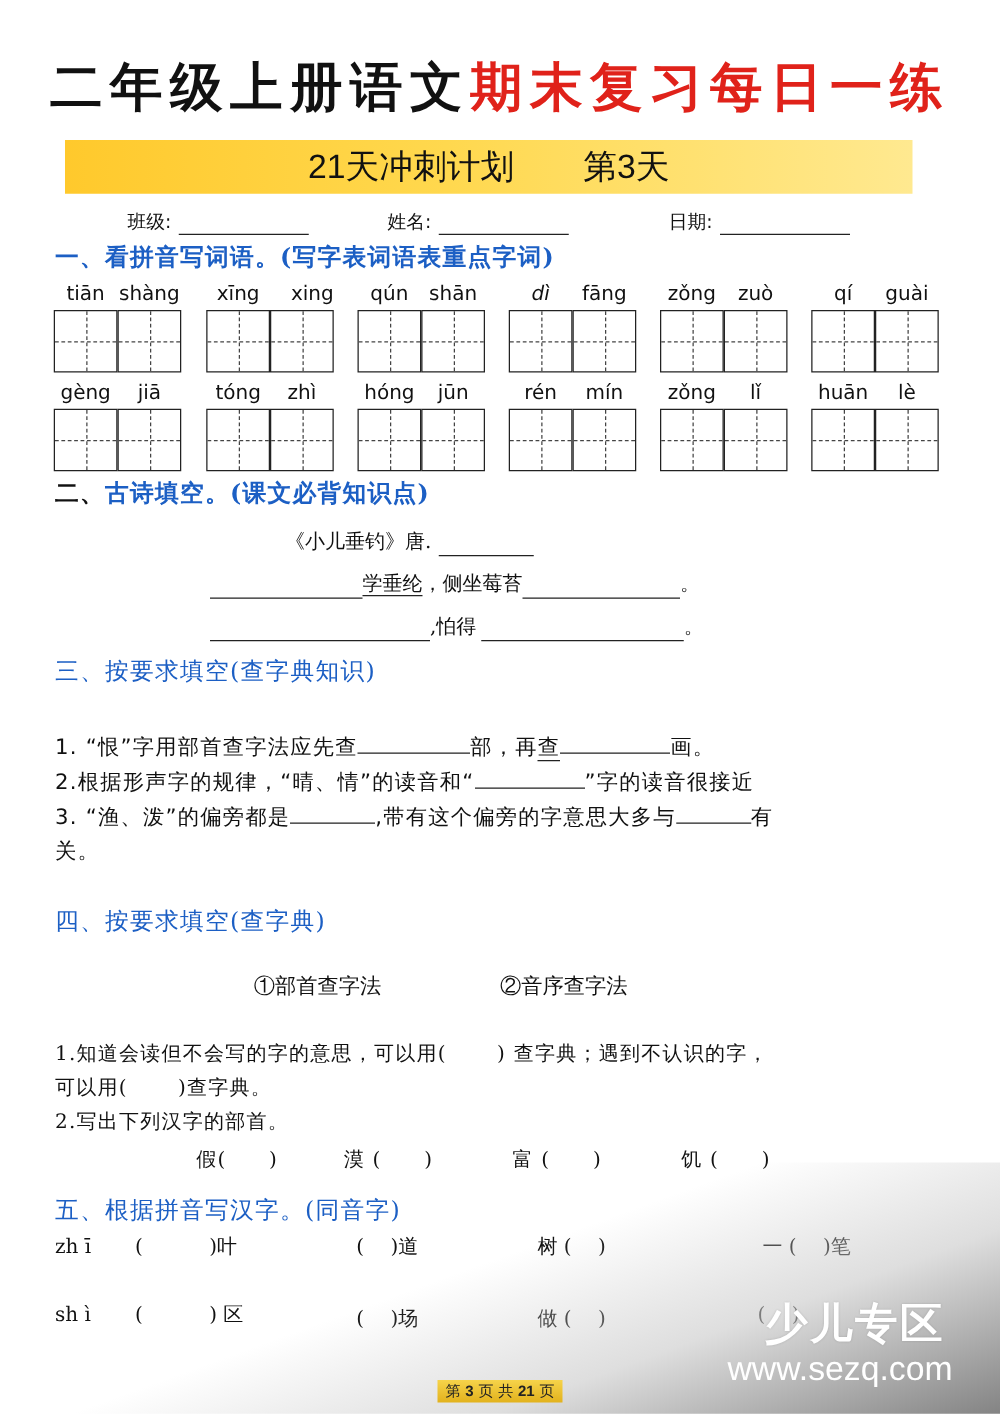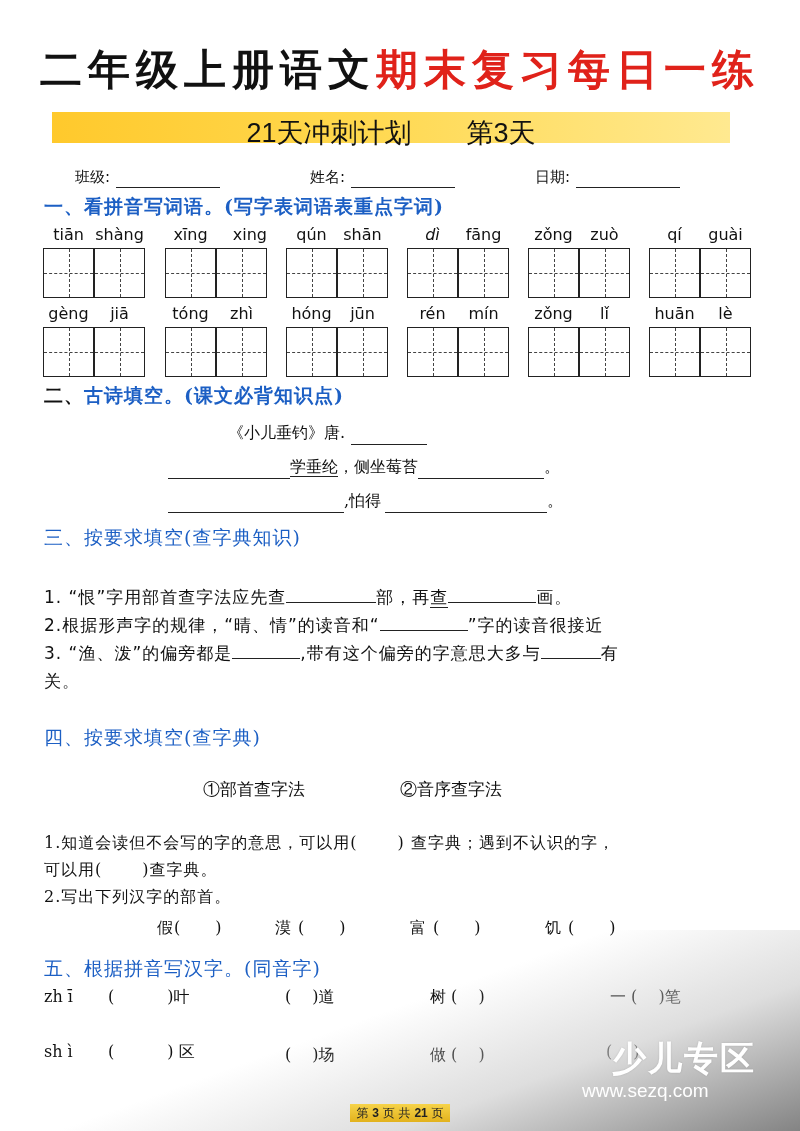--- a/index.html
+++ b/index.html
@@ -13,21 +13,21 @@
   
   .main-title {
     left:0; width:800px; top:44px; text-align:center;
     font-size:42px; font-weight:bold; letter-spacing:6px; line-height:52px;
     font-family:"DejaVu Serif", serif;
   }
   .main-title .black { color:#111; }
   .main-title .red { color:#e0221a; }
   
   .banner {
-    left:52px; top:112px; width:678px; height:31px;
+    left:52px; top:112px; width:678px; height:43px;
     background:linear-gradient(90deg, #ffc92c 0%, #ffd84e 45%, #ffe990 100%);
     text-align:center; line-height:43px;
     font-size:27px; font-family:"Liberation Sans", "DejaVu Sans", sans-serif;
     color:#111;
   }
   .banner .gap { display:inline-block; width:55px; }
   
   .info { top:166px; font-size:15px; line-height:22px; font-family:"DejaVu Sans", sans-serif; }
   .info .line { display:inline-block; width:104px; border-bottom:1.5px solid #222; height:18px; vertical-align:bottom; margin-left:6px; }
   
@@ -53,40 +53,40 @@
   .q4 { left:44px; font-size:16px; line-height:28px; font-family:"DejaVu Serif", serif; letter-spacing:1px; }
   .choice { font-size:17px; line-height:24px; }
   .row5 { font-size:16px; line-height:24px; font-family:"DejaVu Serif", serif; }
   
   .shade {
     left:0; top:930px; width:800px; height:201px;
     background:linear-gradient(160deg, rgba(255,255,255,0) 45%, rgba(200,200,200,0.6) 70%, rgba(110,110,110,0.85) 100%);
     pointer-events:none;
   }
   .wm-logo { left:612px; top:1036px; font-size:34px; font-weight:bold; color:#ffffff; font-family:"DejaVu Sans", sans-serif; letter-spacing:2px; text-shadow:0 0 2px rgba(0,0,0,0.15); }
-  .wm-url { left:582px; top:1080px; font-size:19px; color:#ffffff; font-family:"Liberation Sans", sans-serif; }
+  .wm-url { left:582px; top:1080px; font-size:27px; color:#ffffff; font-family:"Liberation Sans", sans-serif; }
   .page-num {
     left:350px; top:1104px; width:100px; height:18px; line-height:18px; text-align:center;
     background:linear-gradient(180deg, #f6d34a, #e2b21d); font-size:12px; color:#222;
     font-family:"DejaVu Serif", serif;
   }
   .page-num b { font-family:"Liberation Sans", sans-serif; }
 </style>
 </head>
 <body>
 
 <div class="abs main-title">
   <span class="black">二年级上册语文</span><span class="red">期末复习每日一练</span>
 </div>
 
 <div class="abs banner">
   <span>21天冲刺计划</span><span class="gap"></span><span>第3天</span>
 </div>
 
-<div class="abs info" style="left:75px;">
+<div class="abs info" style="left:102px;">
   <span>班级:</span><span class="line"></span>
 </div>
 <div class="abs info" style="left:310px;">
   <span>姓名:</span><span class="line"></span>
 </div>
 <div class="abs info" style="left:535px;">
   <span>日期:</span><span class="line"></span>
 </div>
 
 <div class="abs sec" style="top:193px;">

